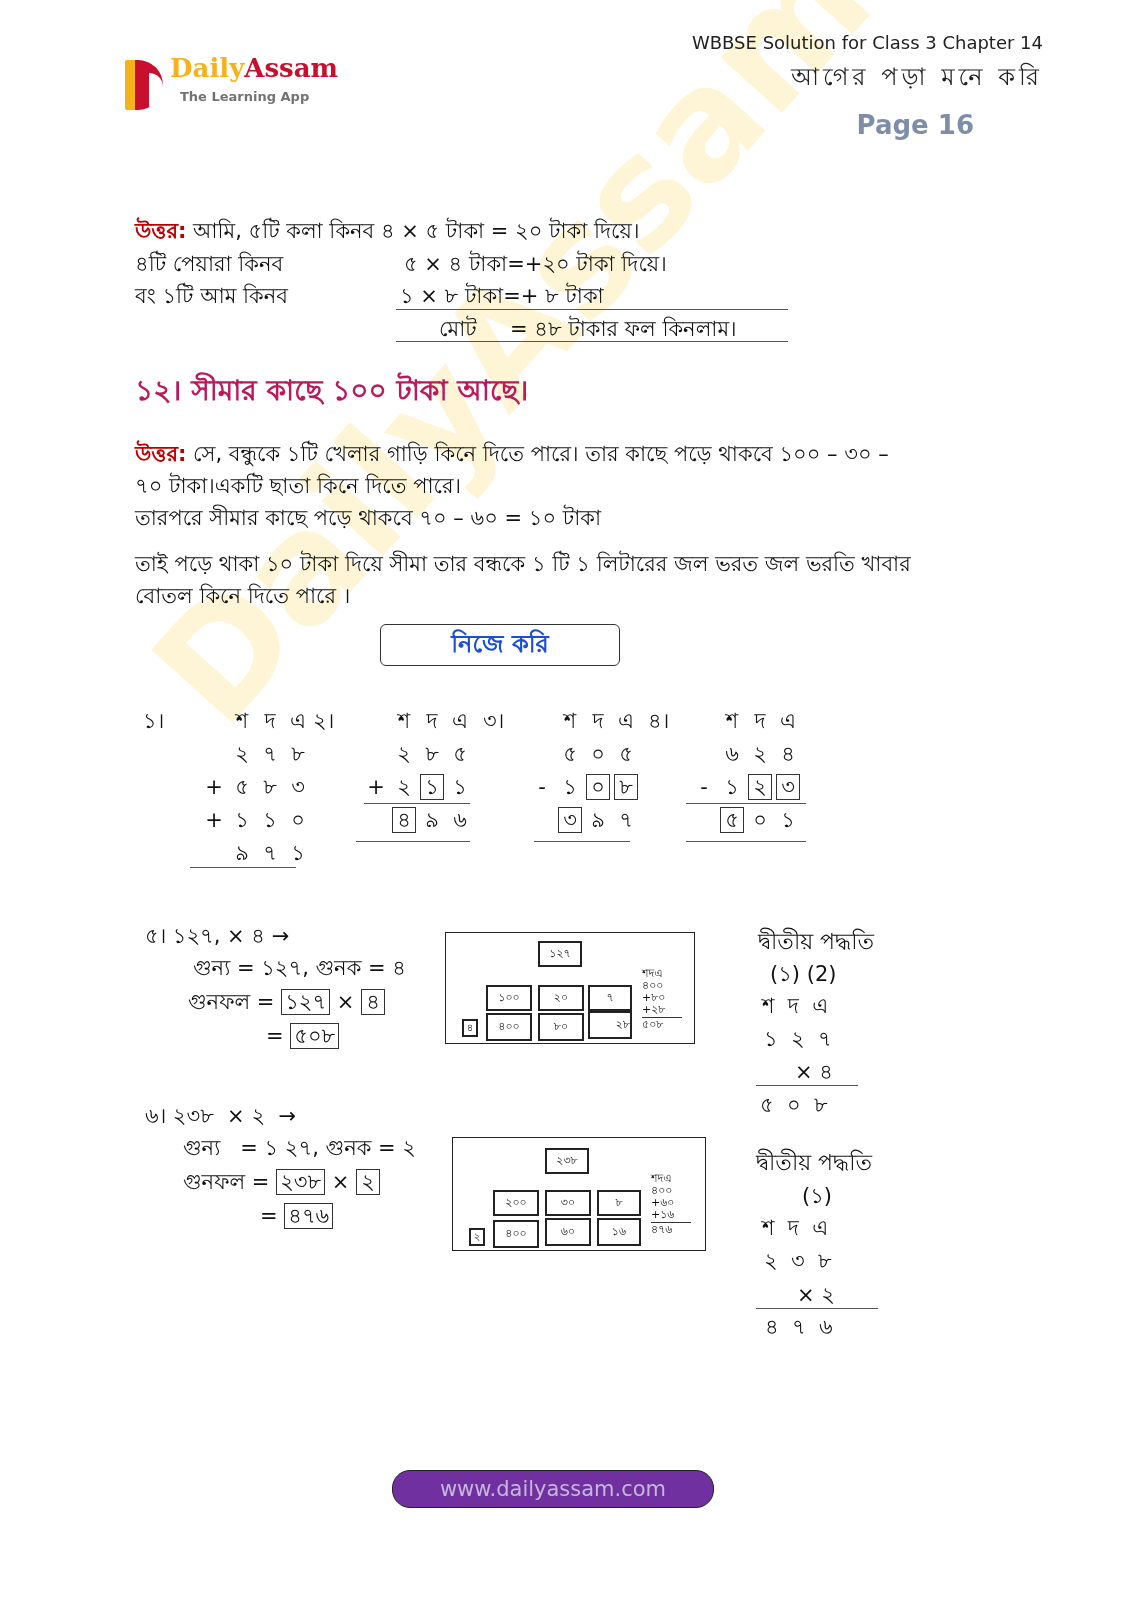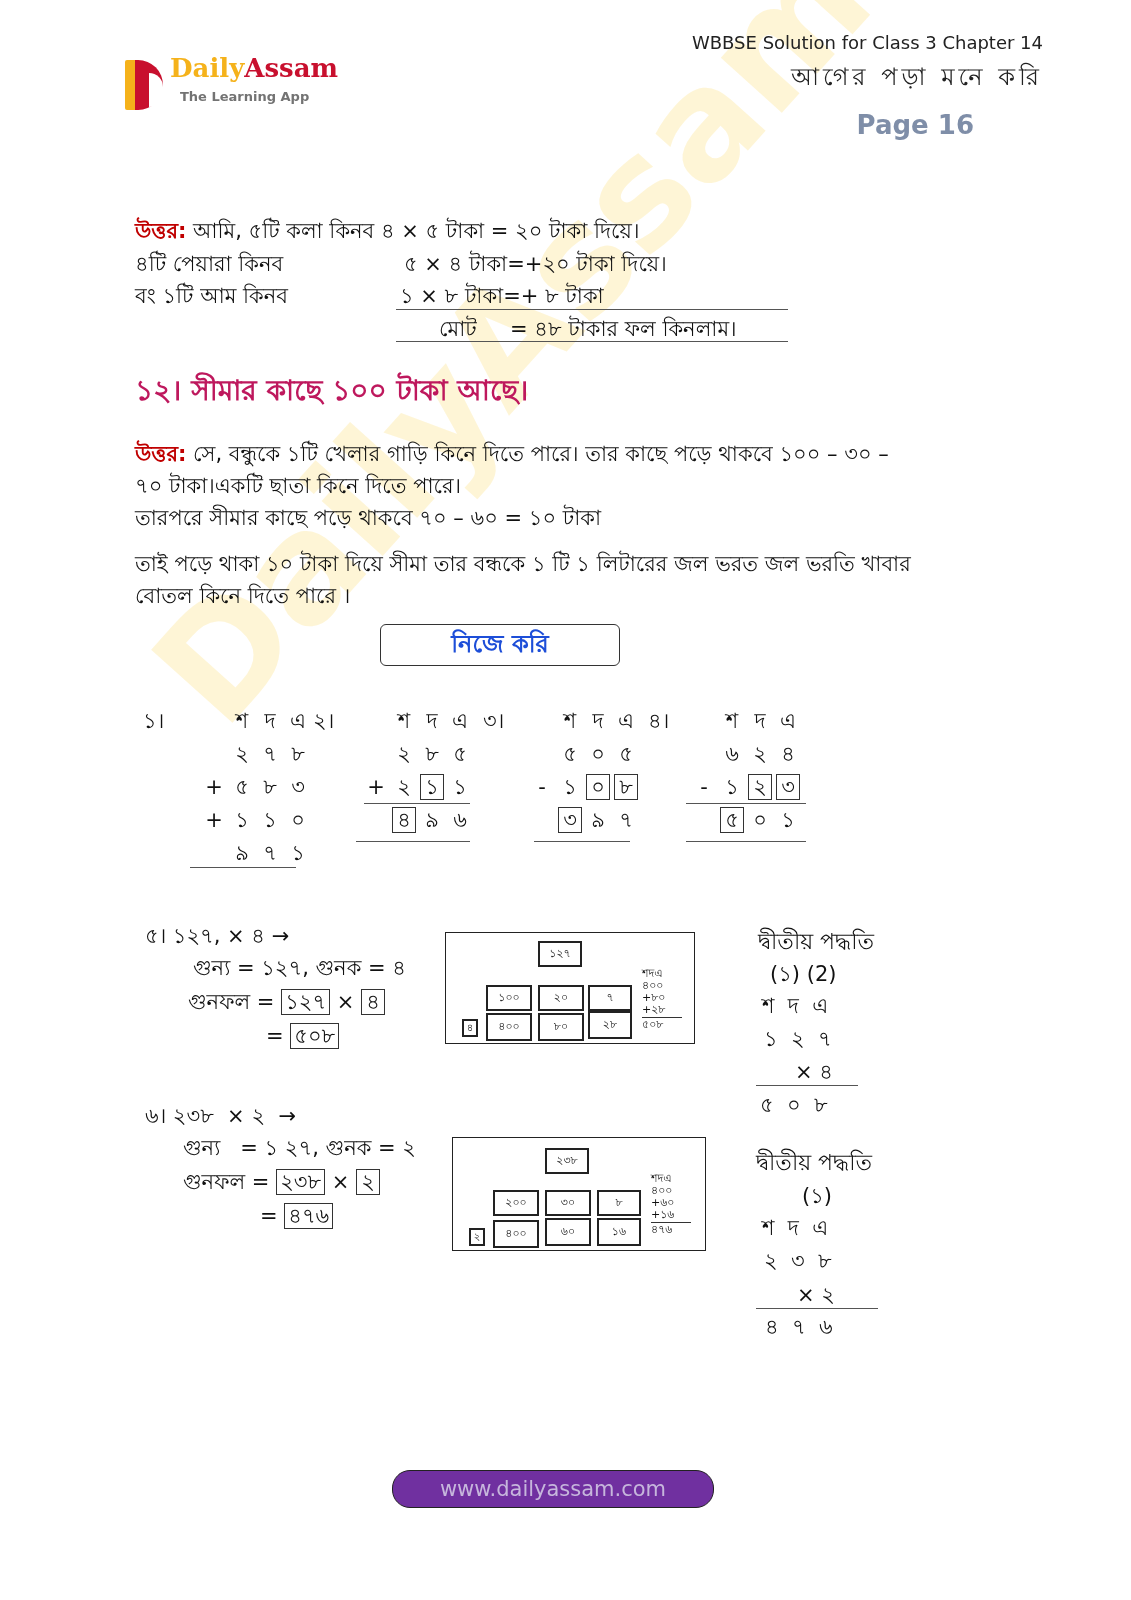--- a/index.html
+++ b/index.html
@@ -130,21 +130,21 @@
 </div>
 
 <div class="abs diag" style="left:445px;top:932px;width:248px;height:110px;">
   <div class="dbox" style="left:92px;top:8px;width:40px;height:22px;line-height:22px;">১২৭</div>
   <div class="dbox" style="left:40px;top:52px;width:42px;height:22px;line-height:22px;">১০০</div>
   <div class="dbox" style="left:92px;top:52px;width:42px;height:22px;line-height:22px;">২০</div>
   <div class="dbox" style="left:142px;top:52px;width:40px;height:22px;line-height:22px;">৭</div>
   <div class="dbox" style="left:16px;top:86px;width:12px;height:14px;line-height:14px;font-size:10px;">৪</div>
   <div class="dbox" style="left:40px;top:80px;width:42px;height:24px;line-height:24px;">৪০০</div>
   <div class="dbox" style="left:92px;top:80px;width:42px;height:24px;line-height:24px;">৮০</div>
-  <div class="dbox" style="left:142px;top:78px;width:40px;height:24px;line-height:24px;">২৮</div>
+  <div class="dbox" style="left:142px;top:78px;width:40px;height:24px;line-height:24px;text-align:right;">২৮</div>
   <div class="small" style="left:196px;top:34px;">শদএ</div>
   <div class="small" style="left:196px;top:46px;">৪০০</div>
   <div class="small" style="left:196px;top:58px;">+৮০</div>
   <div class="small" style="left:196px;top:70px;">+২৮</div>
   <div class="small" style="left:196px;top:84px;border-top:1px solid #333;width:40px;">৫০৮</div>
 </div>
 
 <div class="abs sum" style="left:758px;top:925px;font-size:22px;">দ্বীতীয় পদ্ধতি</div>
 <div class="abs sum" style="left:770px;top:958px;">(১)  (2)</div>
 <div class="abs sum" style="left:762px;top:990px;white-space:pre;">শ  দ  এ</div>

